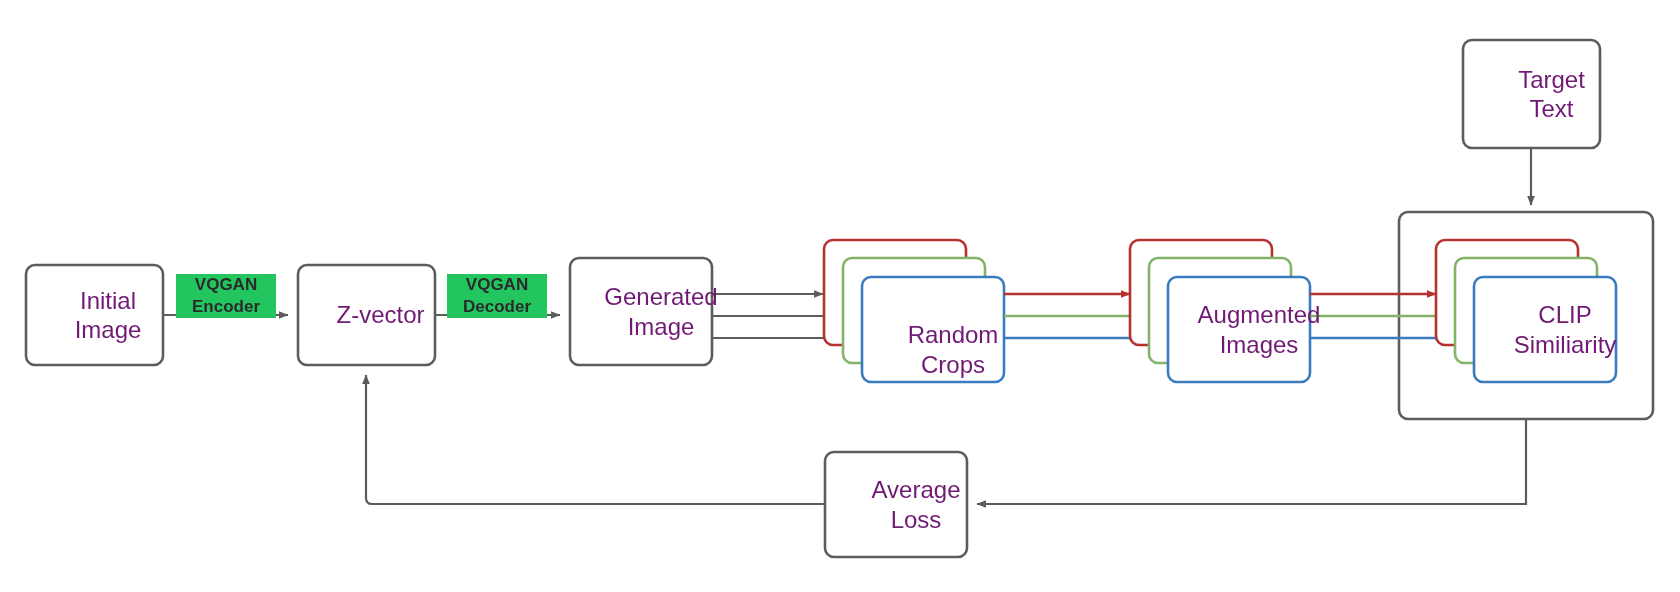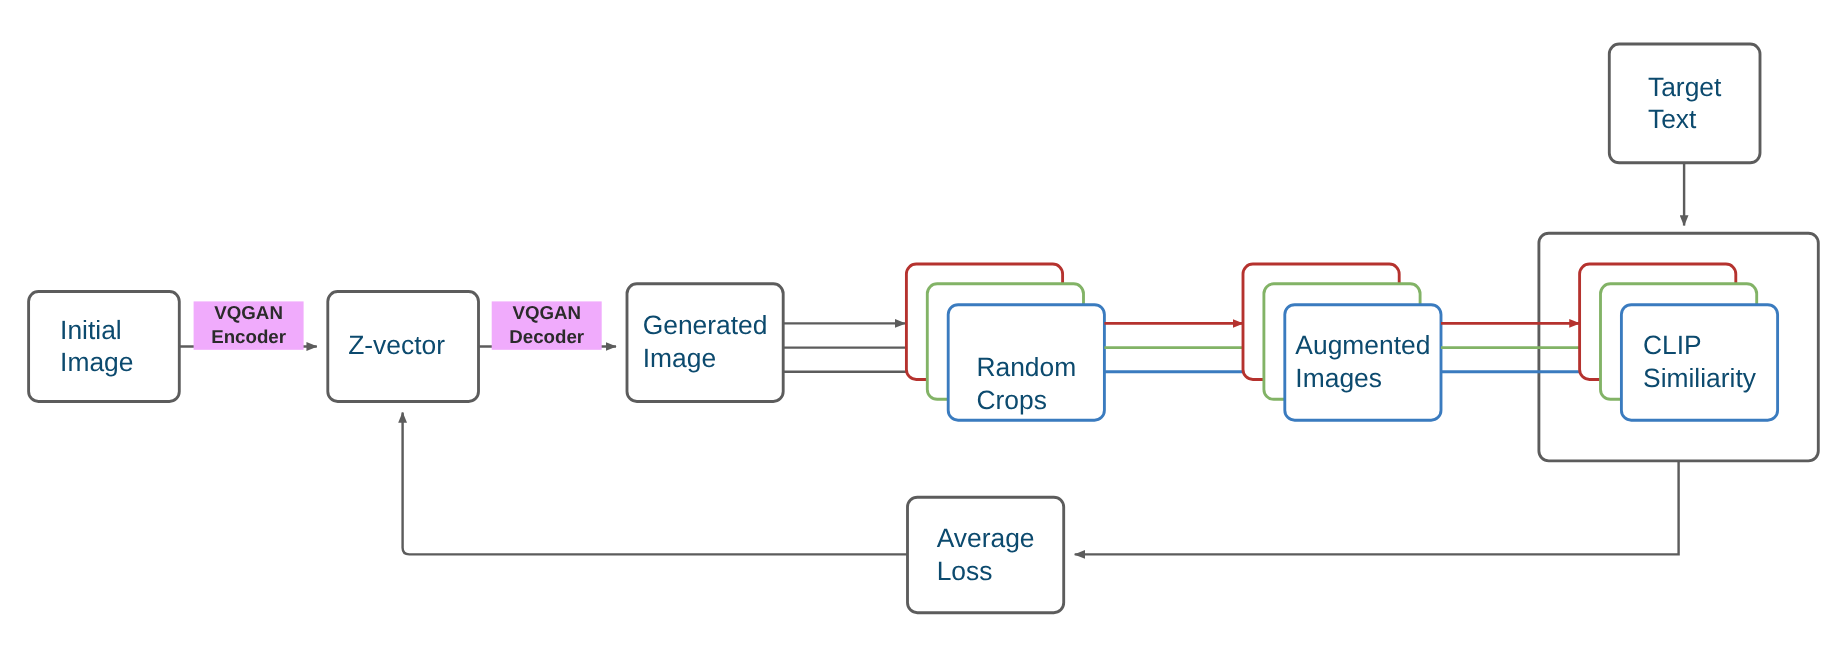--- a/index.html
+++ b/index.html
@@ -23,38 +23,39 @@
     top: 0;
     width: 1680px;
     height: 592px;
   }
   .node-label {
     position: absolute;
     display: flex;
     flex-direction: column;
     align-items: center;
     justify-content: center;
-    text-align: left;
-    color: #0c4a6e;
+    text-align: center;
+    color: #701a75;
     font-family: "Liberation Sans", sans-serif;
     font-size: 24px;
     line-height: 1.22;
     pointer-events: none;
     white-space: pre-line;
+    padding-left: 20px;
   }
   .edge-label {
     position: absolute;
     text-align: center;
     color: #2b2b2b;
     font-family: "Liberation Sans", sans-serif;
     font-size: 17px;
     font-weight: bold;
     line-height: 1.28;
     white-space: pre-line;
-    background: #f0abfc;
+    background: #22c55e;
     padding: 0 2px;
   }
 </style>
 </head>
 <body>
 
 <div id="diagram-root">
 
   <svg id="diagram-svg" viewBox="0 0 1680 592" xmlns="http://www.w3.org/2000/svg">
     <defs>

